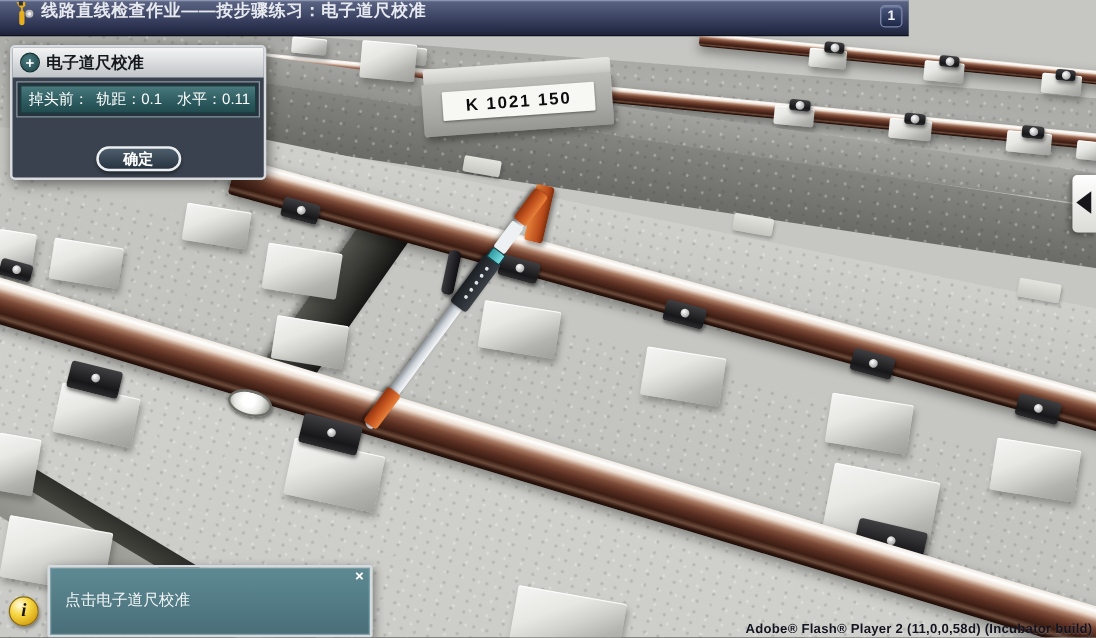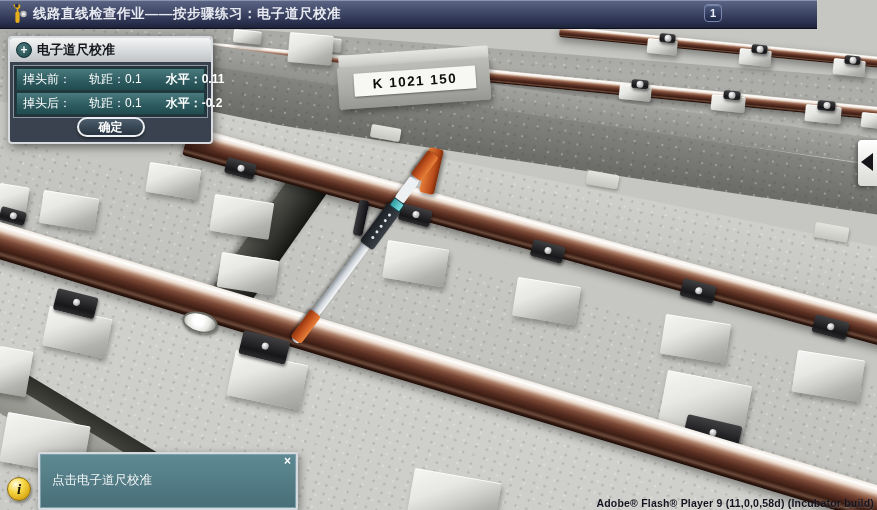--- a/index.html
+++ b/index.html
@@ -20,42 +20,42 @@
     background:linear-gradient(150deg,#f5f5f3 0%,#e7e7e4 35%,#d0d0cc 55%,#b3b3af 75%,#9f9f9b 100%);
     box-shadow:2px 4px 5px rgba(40,40,40,.35), inset 0 1px 0 rgba(255,255,255,.8);}
   
   .fast{position:absolute;transform-origin:0 0;border-radius:3px;
     background:linear-gradient(180deg,#404042,#17171a 70%,#2c2c2e);
     box-shadow:1px 2px 3px rgba(0,0,0,.5);}
   .fast::after{content:"";position:absolute;left:50%;top:45%;width:7px;height:7px;margin:-3.5px;
     border-radius:50%;background:radial-gradient(circle at 35% 35%,#fff,#b8b8b8 60%,#6e6e6e);}
   .layer{position:absolute;inset:0;pointer-events:none;}
   
-  #hdr{position:absolute;left:0;top:0;width:817px;height:28px;
+  #hdr{position:absolute;left:0;top:0;width:727px;height:28px;
     background:linear-gradient(180deg,#5d6684 0%,#434b6a 40%,#2b3250 78%,#1d2338 100%);
-    box-shadow:inset 0 1px 0 #8a93b0, 0 1px 0 #0e1220;display:flex;align-items:center;}
+    box-shadow:inset 0 1px 0 #8a93b0, 0 1px 0 #0e1220;display:flex;}
   #hdr .title{color:#e7e9f0;font-size:13.5px;font-weight:bold;letter-spacing:.5px;margin-left:4px;}
   #badge1{position:absolute;left:704px;top:4px;width:18px;height:18px;border-radius:4px;
     background:linear-gradient(180deg,#4d5980,#1e2746);border:1px solid #7884ac;
     color:#eef1fa;font-size:11px;font-weight:bold;display:flex;align-items:center;justify-content:center;
     box-shadow:inset 0 1px 1px rgba(255,255,255,.3);}
   
   #panel{position:absolute;left:8px;top:36px;width:205px;height:108px;border:2px solid #d8dbdf;
     border-radius:4px;background:#39424e;box-shadow:2px 3px 10px rgba(0,0,0,.5);}
   #panel .phead{height:24px;background:linear-gradient(180deg,#f5f5f5,#bfc3c7);
     display:flex;align-items:center;border-radius:2px 2px 0 0;}
   #panel .plus{width:16px;height:16px;border-radius:50%;margin:0 5px 0 6px;
     background:radial-gradient(circle at 40% 35%,#4a7a7e,#1d4246);border:1px solid #123034;
     color:#fff;font-size:12px;font-weight:bold;line-height:14px;text-align:center;}
   #panel .ptitle{font-size:13px;font-weight:bold;color:#15181c;}
   #panel .rows{margin:3px 3px 2px 3px;border:1px solid #8a98a2;background:#26323c;padding:1px;}
   #panel .row{height:23px;margin:1px;border:1px solid #1c3d40;color:#fff;font-size:12px;
     background:linear-gradient(180deg,#4a7a7d,#2c5a5e 60%,#214b4f);
-    display:flex;align-items:center;padding-left:6px;white-space:nowrap;gap:12px;}
-  #panel .row .seg1{margin-right:6px;} #panel .row .seg3{margin-left:12px;font-weight:bold;}
+    display:flex;align-items:center;padding-left:6px;white-space:nowrap;}
+  #panel .row .seg1{margin-right:6px;} #panel .row .seg3{margin-left:12px;}
   #okbtn{position:absolute;left:50%;bottom:5px;transform:translateX(-50%);width:68px;height:20px;
     border-radius:10px;border:2px solid #eceff1;color:#fff;font-size:12px;font-weight:bold;
     background:linear-gradient(180deg,#4e5e6c,#273340);display:flex;align-items:center;justify-content:center;
     box-shadow:0 2px 3px rgba(0,0,0,.4);cursor:pointer;}
   
   #tip{position:absolute;left:38px;top:452px;width:260px;height:58px;border:2px solid #d5dade;
     border-radius:2px;background:linear-gradient(180deg,#5e8a94,#486e78);
     box-shadow:inset 0 0 0 1px #7fa0a8, 2px 3px 8px rgba(0,0,0,.4);}
   #tip .txt{position:absolute;left:12px;top:18px;color:#f2f6f6;font-size:12.5px;}
   #tip .x{position:absolute;right:5px;top:1px;color:#fff;font-size:12px;font-weight:bold;cursor:pointer;line-height:12px;}
@@ -235,29 +235,24 @@
     <div class="phead">
       <div class="plus">+</div>
       <div class="ptitle">电子道尺校准</div>
     </div>
     <div class="rows">
       <div class="row">
         <span class="seg1">掉头前：</span>
         <span class="seg2">轨距：0.1</span>
         <span class="seg3">水平：0.11</span>
       </div>
-      <div class="row">
-        <span class="seg1">掉头后：</span>
-        <span class="seg2">轨距：0.1</span>
-        <span class="seg3">水平：-0.2</span>
-      </div>
     </div>
     <div id="okbtn">确定</div>
   </div>
 
   <div id="tip">
     <div class="x">×</div>
     <div class="txt">点击电子道尺校准</div>
   </div>
   <div id="info">i</div>
 
-  <div id="flashver">Adobe® Flash® Player 9 (11,0,0,58d) (Incubator build)</div>
+  <div id="flashver">Adobe® Flash® Player 2 (11,0,0,58d) (Incubator build)</div>
 </div>
 
 </body></html>

